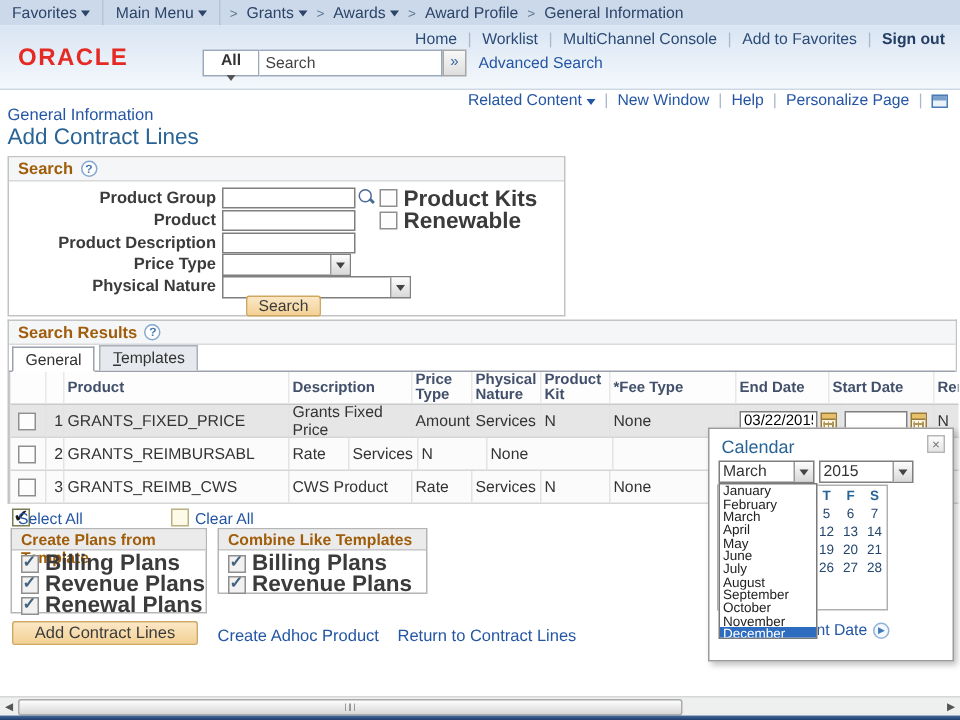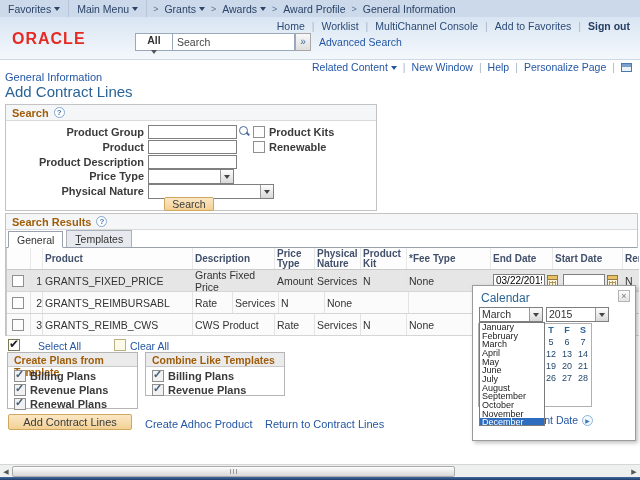--- a/index.html
+++ b/index.html
@@ -64,21 +64,21 @@
   .psel { height:15px; border:1px solid #7f7f7f; background:#fff; display:flex; cursor:pointer; }
   .psel .val { flex:1; font-size:10.5px; padding:0 2px; line-height:13px; color:#333; overflow:hidden; }
   .psel .arrow-btn { width:13px; background:linear-gradient(#fdfdfd,#d8d8d8); border-left:1px solid #9a9a9a;
     display:flex; align-items:center; justify-content:center; }
   .psel .arrow-btn::after { content:""; border:3px solid transparent; border-top:4px solid #444; margin-top:4px; }
   .cb { width:12px; height:12px; border:1px solid #8f8f8f; background:#fdfdfd; display:inline-block;
     position:relative; flex:none; cursor:pointer; }
   .cb.checked::after { content:"\2713"; position:absolute; left:0px; top:-3px; font-size:11px;
     font-weight:bold; color:#44627f; }
   .cb.gray { background:#f1f1f1; }
-  .cb-lbl { font-size:11px; font-weight:bold; color:#3b3b3b; margin-left:4px; }
+  .cb-lbl { font-size:15px; font-weight:bold; color:#3b3b3b; margin-left:4px; }
   .btn-tan { background:linear-gradient(#fbe7c6,#f3d194); border:1px solid #d0a75f; border-radius:2px;
     font-size:11px; color:#3b3b3b; text-align:center; cursor:pointer; font-family:"Liberation Sans", sans-serif; }
 
   
   #resultsbox { top:213px; left:5px; width:633px; height:123px; border-bottom:none; background:transparent; }
   .tabs { position:absolute; top:16px; left:0; width:100%; height:18px; border-bottom:1px solid #9aa1ac;
     display:flex; align-items:flex-end; padding-left:2px; background:#fff; }
   .tab { height:17px; padding:0 8px; font-size:10.5px; color:#333; display:flex; align-items:center; cursor:pointer; }
   .tab .lbl { display:block; }
   .tab.active { background:#fff; border:1px solid #9aa1ac; border-bottom:1px solid #fff; margin-bottom:-1px; }
@@ -362,21 +362,21 @@
         <div class="tc c7">None</div>
         <div class="tc c8"></div>
           <div class="tc c9"></div>
           <div class="tc c10"></div>
       </div>
     </div>
   </div>
 
   <div class="sel-row">
     <span class="selall-ico"></span>
-    <span class="sel-lbl" style="left:38px;">Select All</span>
+    <span class="sel-lbl" style="left:12px;">Select All</span>
     <span class="clearall-ico"></span>
     <span class="sel-lbl" style="left:130px;">Clear All</span>
   </div>
 
   <div class="planbox" id="planbox1">
     <div class="ph">Create Plans from Template</div>
     <div class="opt">
       <span class="cb checked gray"></span>
       <span class="cb-lbl">Billing Plans</span>
     </div>

